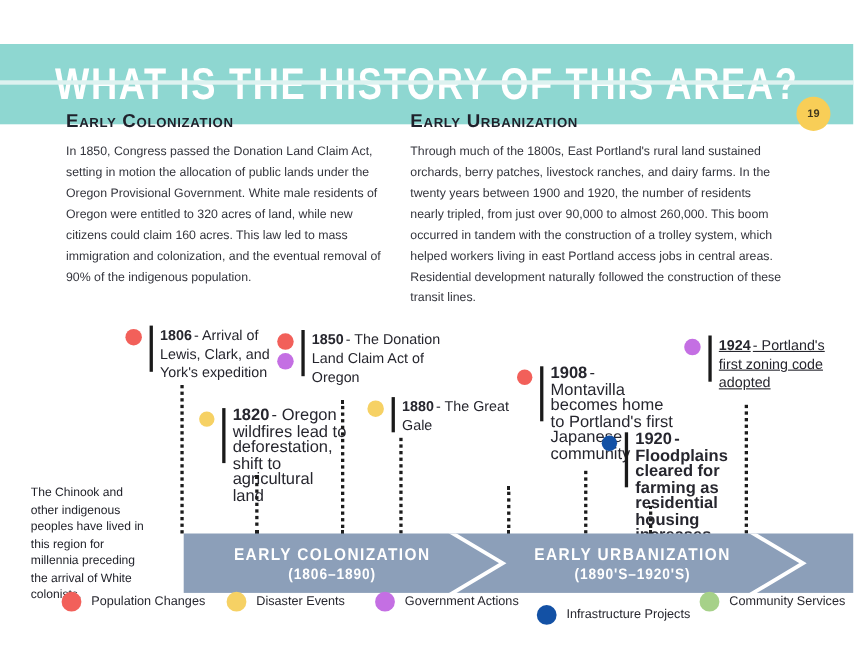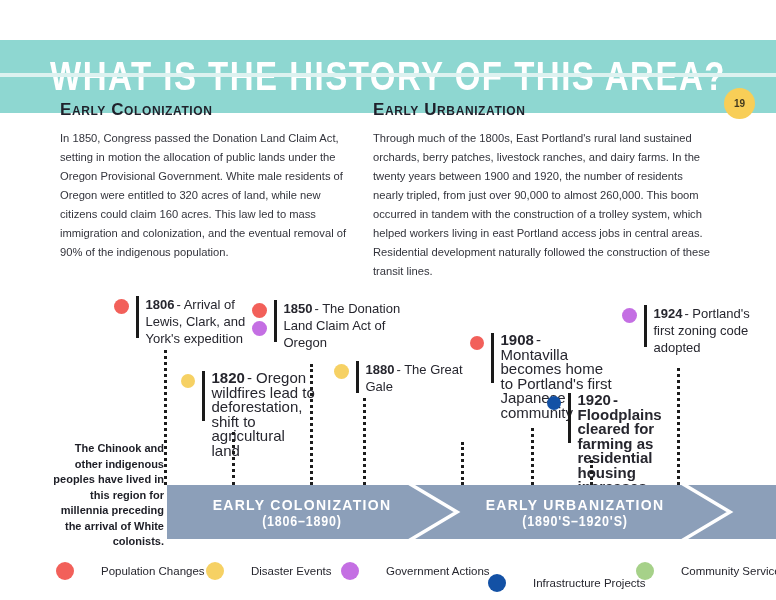--- a/index.html
+++ b/index.html
@@ -33,35 +33,35 @@
   .dot.sm{width:14px;height:14px;}
   .bar{width:2.5px;background:#1a1a1a;margin-right:7px;flex-shrink:0;}
   .etext{font-size:13px;line-height:17px;color:#26262e;}
   .etext b{margin-right:2px;}
   .event.small .etext{font-size:15px;line-height:14.5px;}
 
   
   .dotline{position:absolute;width:0;border-left:3px dotted #1c1c1c;}
 
   
-  .note{position:absolute;left:28px;top:441px;width:136px;text-align:right;
-        font-size:11px;font-weight:bold;line-height:15.5px;color:#1d1e26;}
+  .note{position:absolute;left:28px;top:441px;width:136px;text-align:left;
+        font-size:11px;font-weight:normal;line-height:15.5px;color:#1d1e26;}
 
   
   .banner{position:absolute;left:167px;top:485px;width:609px;height:54px;background:#8c9fb9;}
   .banner svg{position:absolute;left:0;top:0;}
   .era{position:absolute;top:0;height:54px;text-align:center;color:#ffffff;
        display:flex;flex-direction:column;justify-content:center;gap:3px;}
   .era1{left:10px;width:250px;}
   .era2{left:287px;width:242px;}
   .era .elabel{font-size:14px;font-weight:bold;letter-spacing:1.3px;transform:scaleY(1.1);}
   .era .erange{font-size:12.5px;font-weight:bold;letter-spacing:0.8px;transform:scaleY(1.1);}
 
   
-  .legend-item{position:absolute;top:562px;display:flex;align-items:center;gap:18px;}
+  .legend-item{position:absolute;top:538px;display:flex;align-items:center;}
   .legend-dot{width:18px;height:18px;border-radius:50%;margin-right:9px;flex-shrink:0;}
   .legend-label{font-size:11.5px;color:#26262e;white-space:nowrap;}
 </style>
 </head>
 <body>
 
 <div class="page">
 
   <div class="header">
     <span class="title">WHAT IS THE HISTORY OF THIS AREA?</span>
@@ -129,21 +129,21 @@
       </div>
     <div class="bar" style="height:50px;"></div>
     <div class="etext" style="width:104px;"><b>1920</b><span>- Floodplains cleared for farming as residential housing increases</span></div>
   </div>
 
   <div class="event" style="left:622px;top:305px;">
     <div class="dotcol">
         <span class="dot" style="background: rgb(196, 111, 227);"></span>
       </div>
     <div class="bar" style="height:42px;"></div>
-    <div class="etext" style="width:102px;"><b>1924</b><span>- Portland's first zoning code adopted</span></div>
+    <div class="etext" style="width:102px;text-decoration:underline;"><b>1924</b><span>- Portland's first zoning code adopted</span></div>
   </div>
 
   <div class="dotline" style="left:164px;top:350px;height:135px;"></div>
   <div class="dotline" style="left:232px;top:432px;height:53px;"></div>
   <div class="dotline" style="left:310px;top:364px;height:121px;"></div>
   <div class="dotline" style="left:363px;top:398px;height:87px;"></div>
   <div class="dotline" style="left:461px;top:442px;height:43px;"></div>
   <div class="dotline" style="left:531px;top:428px;height:57px;"></div>
   <div class="dotline" style="left:590px;top:460px;height:25px;"></div>
   <div class="dotline" style="left:677px;top:368px;height:117px;"></div>

